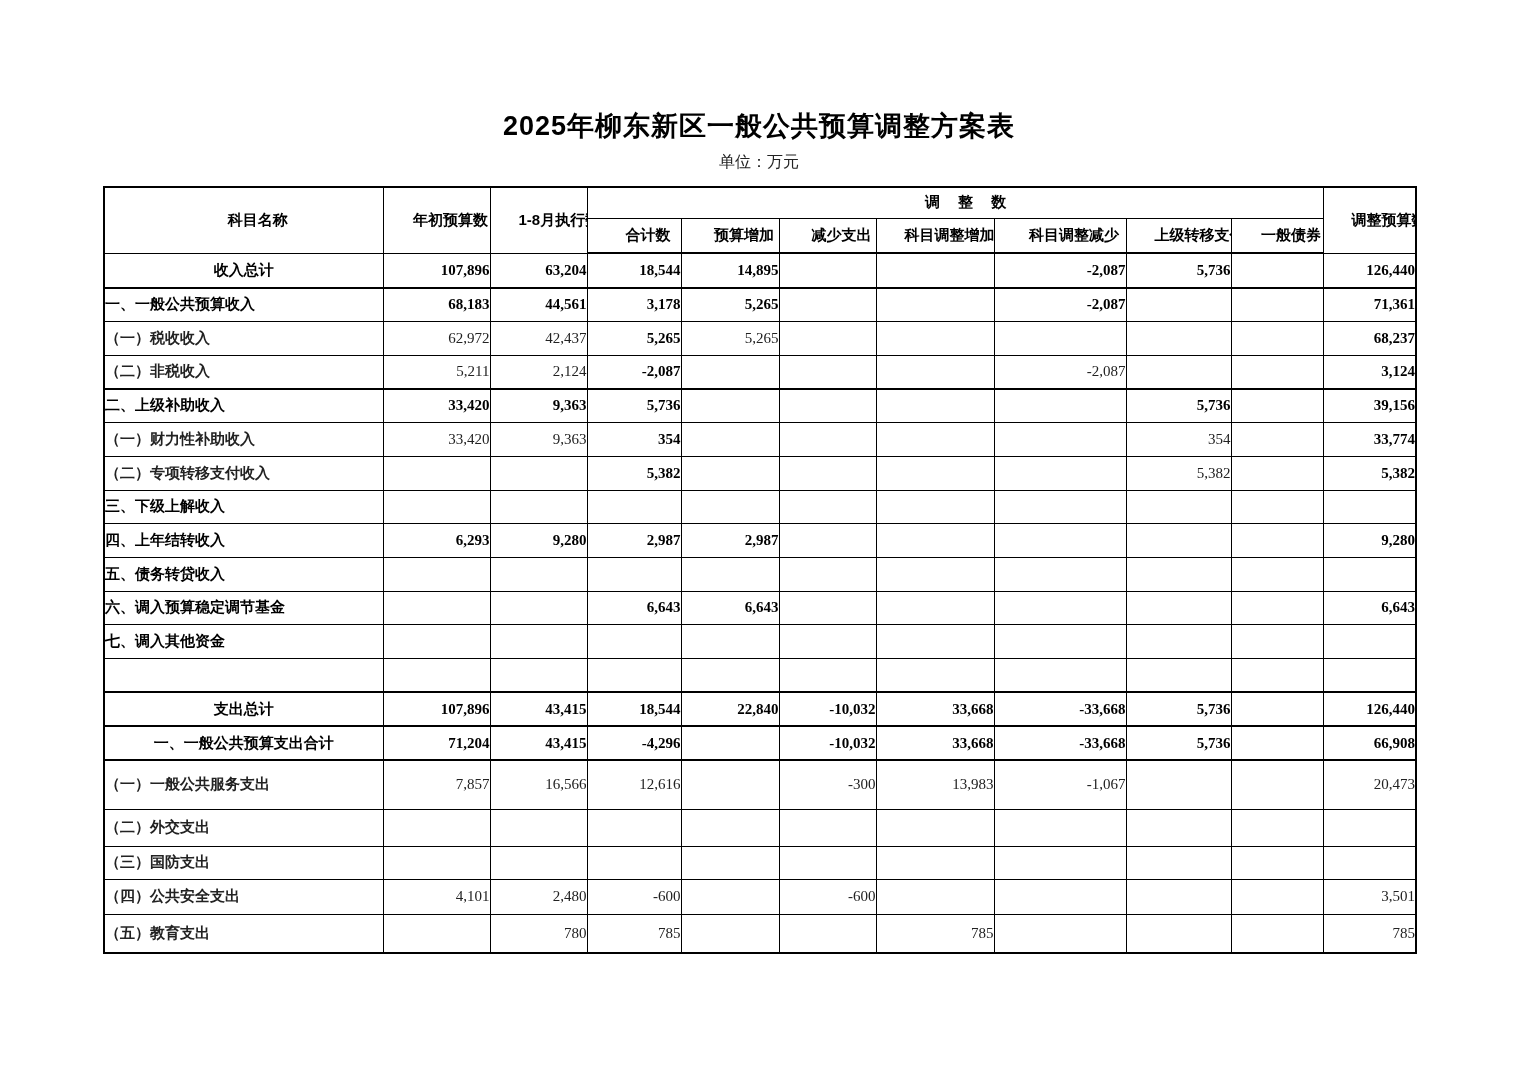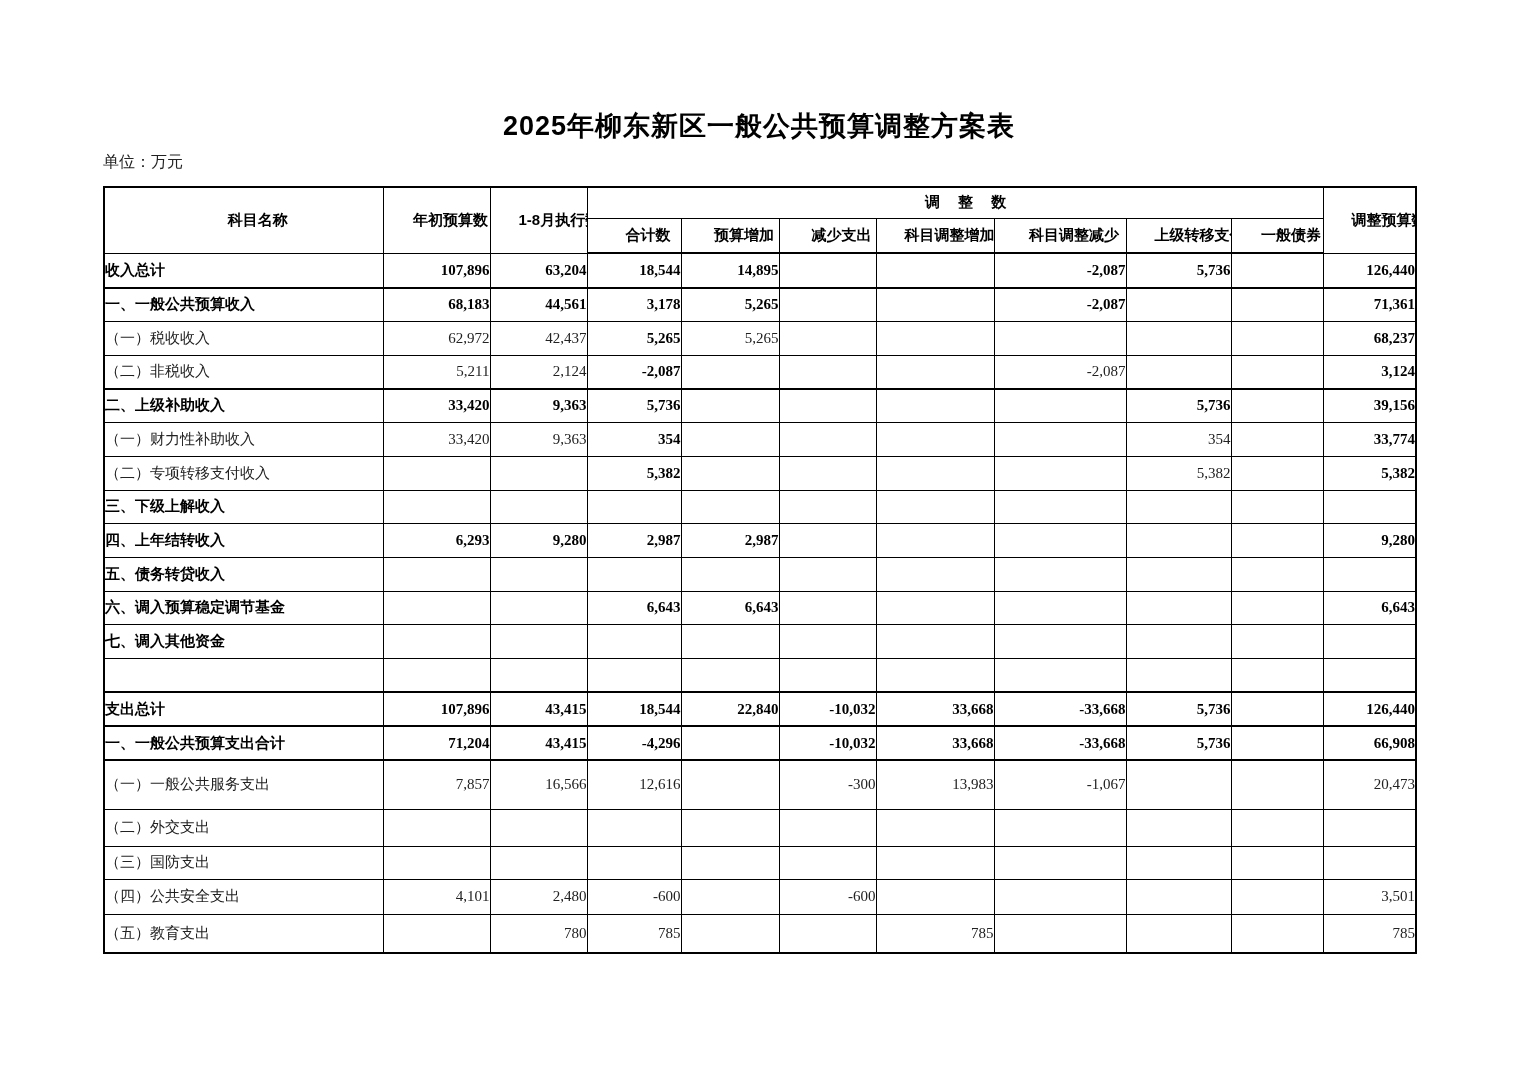--- a/index.html
+++ b/index.html
@@ -1,38 +1,38 @@
 <!DOCTYPE html>
 <html><head>
 <meta charset="utf-8">
 <style>
   html,body{margin:0;padding:0;background:#ffffff;width:1520px;height:1074px;overflow:hidden;}
   .page{position:relative;width:1520px;height:1074px;background:#ffffff;
         font-family:"Liberation Serif","DejaVu Serif",serif;color:#1a1a1a;}
   .title{position:absolute;left:103px;top:108px;width:1312px;text-align:center;
          font-family:"Liberation Sans","DejaVu Sans",sans-serif;
          font-size:27px;font-weight:bold;color:#000;letter-spacing:1px;}
-  .unit{position:absolute;top:152px;left:103px;width:1312px;text-align:left;
+  .unit{position:absolute;top:152px;left:103px;width:1312px;text-align:center;
         font-size:16px;color:#222;}
   table.budget{position:absolute;left:103px;top:186px;width:1312px;
                border-collapse:collapse;table-layout:fixed;
                border:2px solid #000;}
   table.budget th, table.budget td{
       border:1px solid #000;overflow:hidden;white-space:nowrap;
       font-size:15px;padding:0;vertical-align:middle;}
   table.budget thead th{
       font-family:"Liberation Sans","DejaVu Sans",sans-serif;
       font-weight:bold;text-align:center;color:#000;padding-left:28px;}
   table.budget thead tr.tier2 th{border-bottom-width:2px;}
   th.adj-group{letter-spacing:7px;}
   th.rowspan2{border-bottom-width:2px;}
-  td.lbl{text-align:left;padding-left:9px;color:#222;}
+  td.lbl{text-align:left;padding-left:9px;color:#222;font-weight:bold;}
   td.num{text-align:right;padding-right:4px;color:#222;
          font-family:"Liberation Serif","DejaVu Serif",serif;}
-  tr.row-total td.lbl{padding-left:0;}
+  tr.row-total td.lbl{text-align:center;padding-left:0;}
   tr.row-total td, tr.row-section td.lbl{
       font-family:"Liberation Sans","DejaVu Sans",sans-serif;
       font-weight:bold;color:#000;}
   tr.row-total td.num, tr.row-section td.num{
       font-family:"Liberation Serif","DejaVu Serif",serif;
       font-weight:bold;color:#000;}
   td.cell-bold{font-weight:bold;color:#000;}
   tr.thick-bottom td{border-bottom-width:2px;}
 </style>
 </head>

